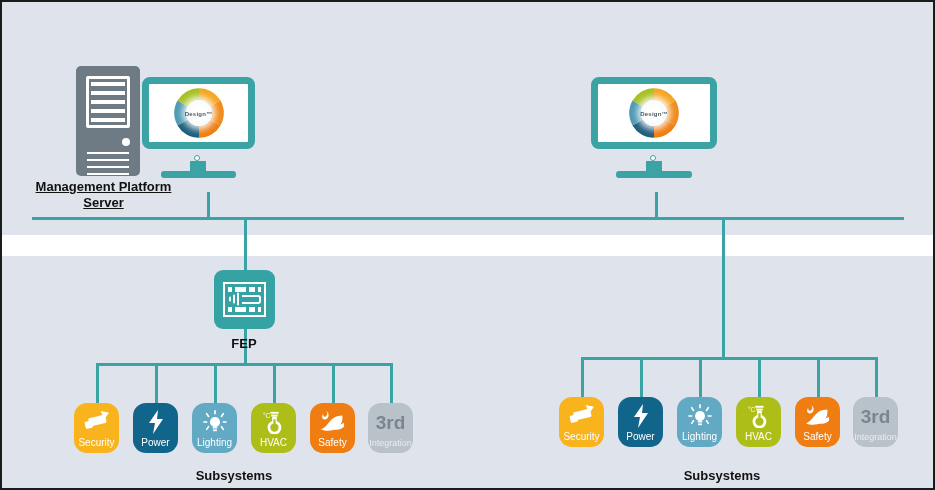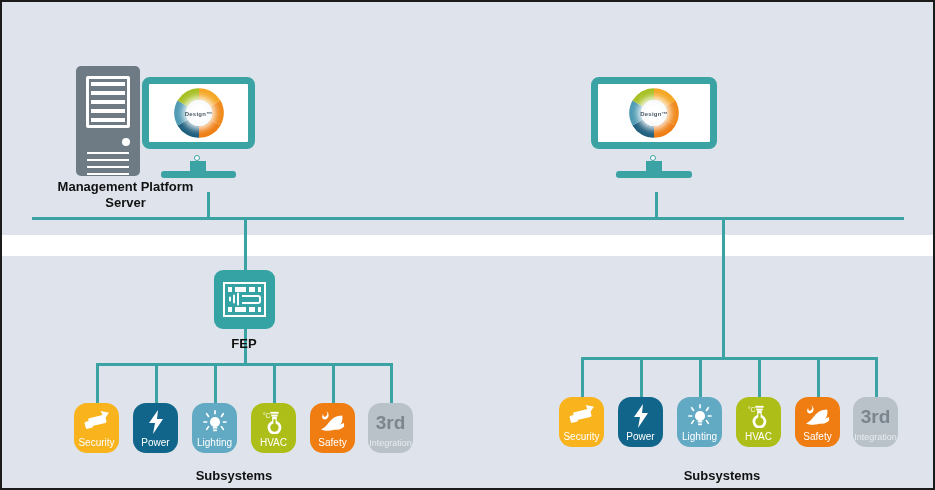--- a/index.html
+++ b/index.html
@@ -216,21 +216,21 @@
         <div class="hole" style="width:27px;height:27px;">
           <span>Design™</span>
         </div>
       </div>
     </div>
     <div class="led" style="left:52px;top:78px;"></div>
     <div class="neck" style="left:48px;top:84px;width:16px;height:13px;"></div>
     <div class="base" style="left:19px;top:94px;width:75px;height:7px;"></div>
   </div>
 
-  <div class="caption" style="left:26px;top:177px;width:195px;">Management Platform
+  <div class="caption" style="left:4px;top:177px;width:195px;text-decoration:underline;">Management Platform
 Server</div>
 
   <div class="monitor" style="left:589px;top:75px;width:126px;height:100px;">
     <div class="screen" style="width:126px;height:72px;">
       <div class="donut" style="width:54px;height:54px;">
         <svg width="54" height="54" viewBox="0 0 100 100">
           <g transform="translate(50,50)">
             <path d="M0,-46 A46,46 0 0,1 39.8,-23 L19.9,-11.5 A23,23 0 0,0 0,-23 Z" fill="#f5a623"></path>
             <path d="M39.8,-23 A46,46 0 0,1 39.8,23 L19.9,11.5 A23,23 0 0,0 19.9,-11.5 Z" fill="#f08a1c"></path>
             <path d="M39.8,23 A46,46 0 0,1 0,46 L0,23 A23,23 0 0,0 19.9,11.5 Z" fill="#ef7d12"></path>

